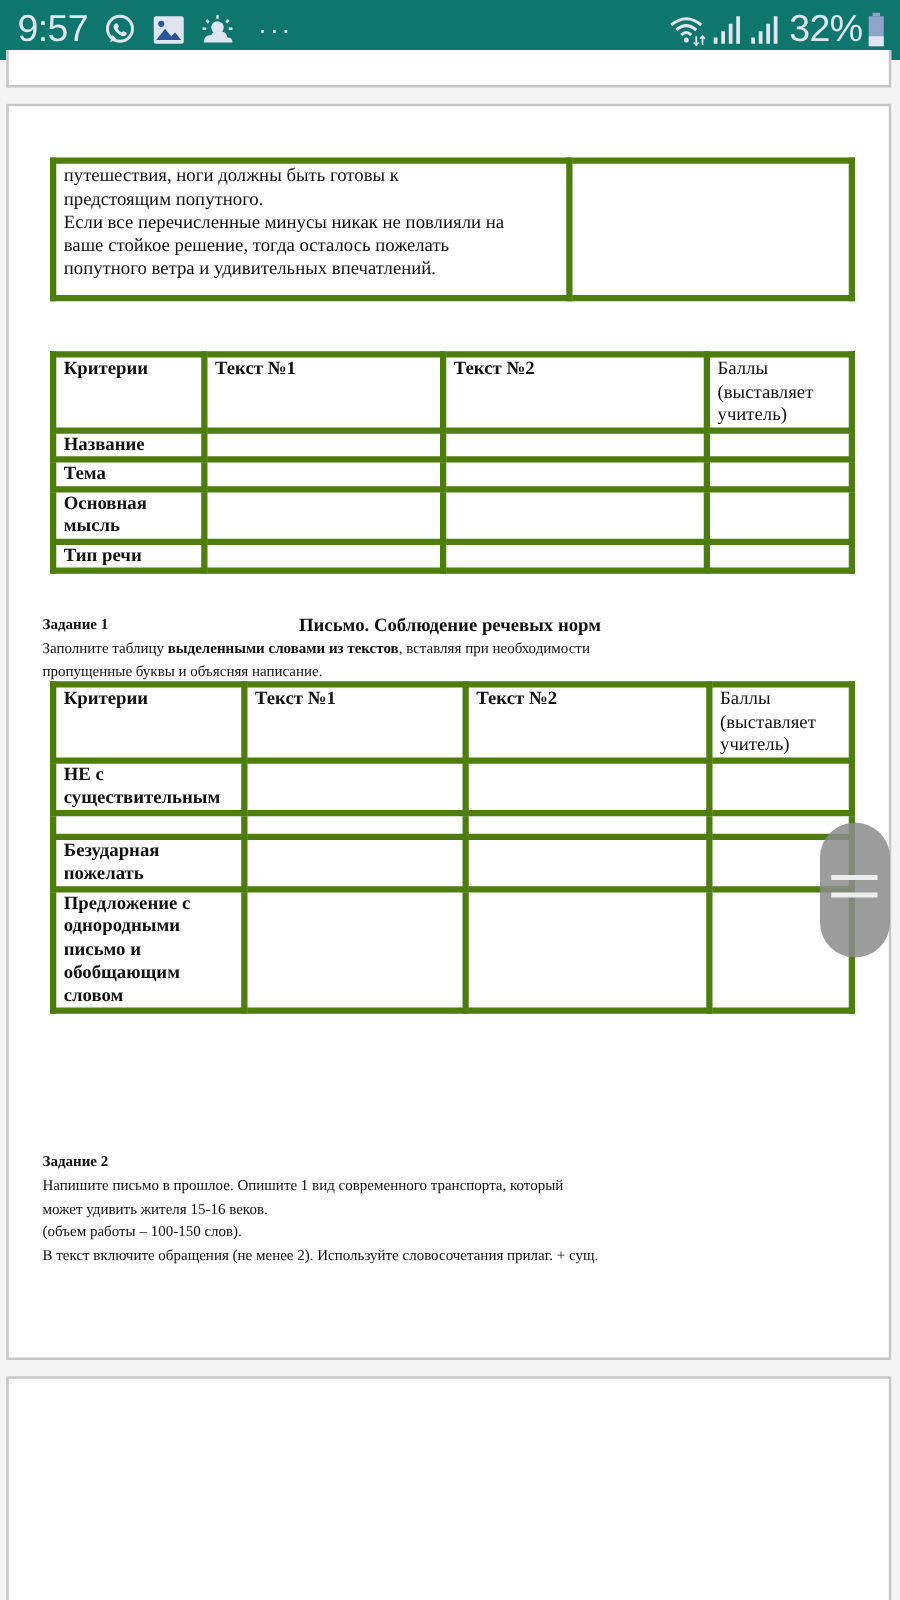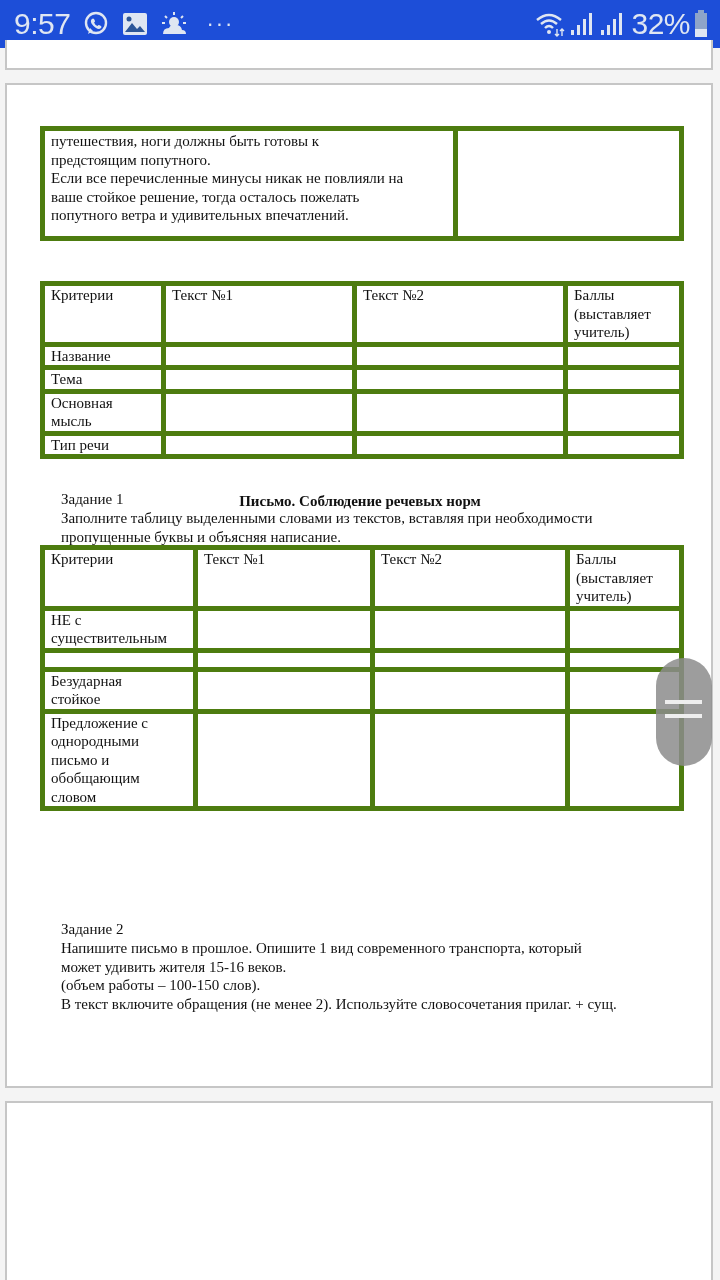--- a/index.html
+++ b/index.html
@@ -4,21 +4,21 @@
 <style>
   html, body { margin:0; padding:0; }
   body {
     width:720px; height:1280px; overflow:hidden; position:relative;
     background:#f4f4f4;
     font-family:"Liberation Serif", serif;
     color:#111;
   }
   .statusbar {
     position:absolute; left:0; top:0; width:720px; height:48px;
-    background:#1d4ed8; color:#dfe6f2;
+    background:#0f766e; color:#dfe6f2;
     display:flex; align-items:center;
     font-family:"Liberation Sans", sans-serif;
   }
   .sb-time { font-size:30px; margin-left:14px; letter-spacing:-0.5px; }
   .sb-ico { margin-left:12px; display:flex; align-items:center; }
   .sb-dots { margin-left:18px; font-size:22px; letter-spacing:2px; }
   .sb-right { margin-left:auto; display:flex; align-items:center; margin-right:12px; }
   .sb-pct { font-size:30px; margin-left:8px; letter-spacing:-0.5px; }
 
   .page {
@@ -29,28 +29,28 @@
   .page-main { top:83px; height:1005px; }
   .page-next { top:1101px; height:200px; }
 
   table.doc {
     position:absolute; border-collapse:collapse; table-layout:fixed;
     font-size:15px; line-height:18.5px;
   }
   table.doc td {
     border:5px solid #4d7c0f; vertical-align:top; padding:0 6px; box-sizing:border-box;
   }
-  .b { font-weight:normal; }
+  .b { font-weight:bold; }
 
   .heading {
     position:absolute; left:40px; width:640px; text-align:center;
     font-size:15px; font-weight:bold; top:493px;
   }
   .para {
-    position:absolute; left:61px; width:640px; font-size:15px; line-height:18.5px;
+    position:absolute; left:34px; width:640px; font-size:12px; line-height:18.5px;
   }
 
   .scroll-handle {
     position:absolute; left:656px; top:658px; width:56px; height:108px;
     border-radius:28px; background:rgba(140,140,140,0.85);
   }
   .scroll-handle .bar {
     position:absolute; left:9px; width:37px; height:4px; background:#eeeeee;
   }
 </style>
@@ -216,21 +216,21 @@
   </tr>
   <tr style="height:19px;">
     <td class="b"></td>
     <td></td>
         <td></td>
         <td></td>
   </tr>
   <tr style="height:38px;">
     <td class="b">
       <div>Безударная</div>
-      <div>стойкое</div>
+      <div>пожелать</div>
     </td>
     <td></td>
         <td></td>
         <td></td>
   </tr>
   <tr style="height:93px;">
     <td class="b">
       <div>Предложение с</div>
       <div>однородными</div>
       <div>письмо и</div>

